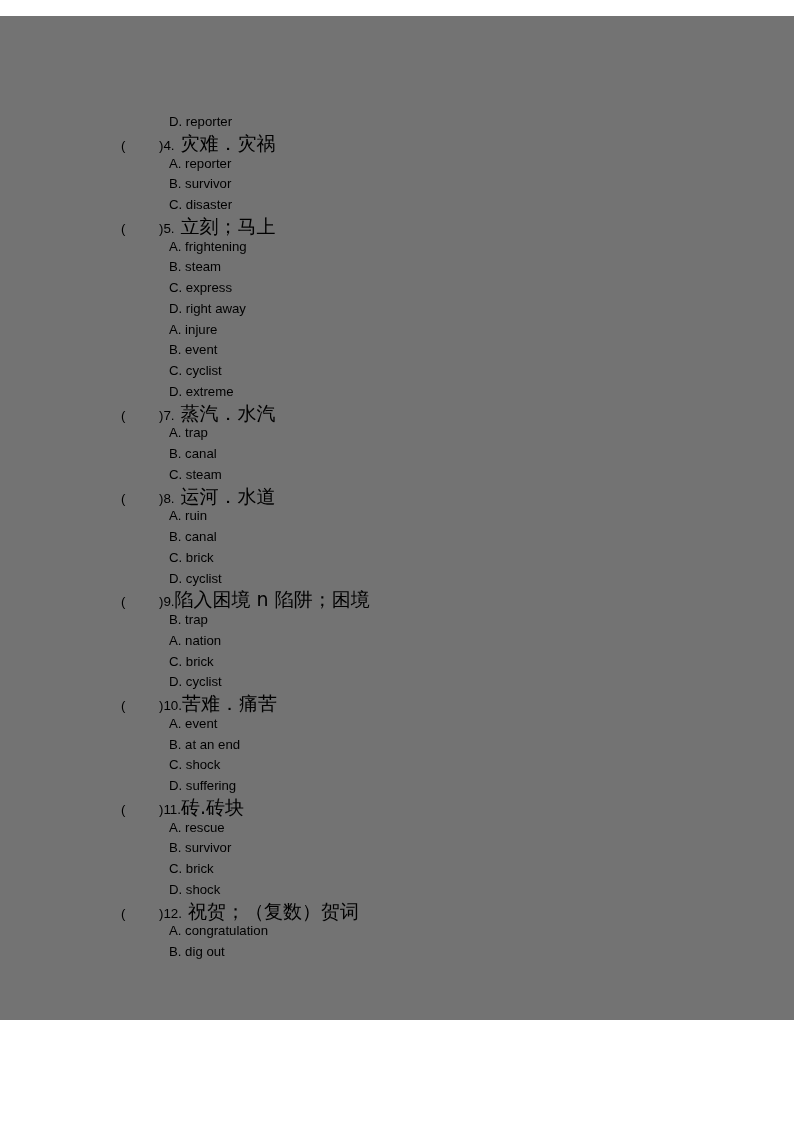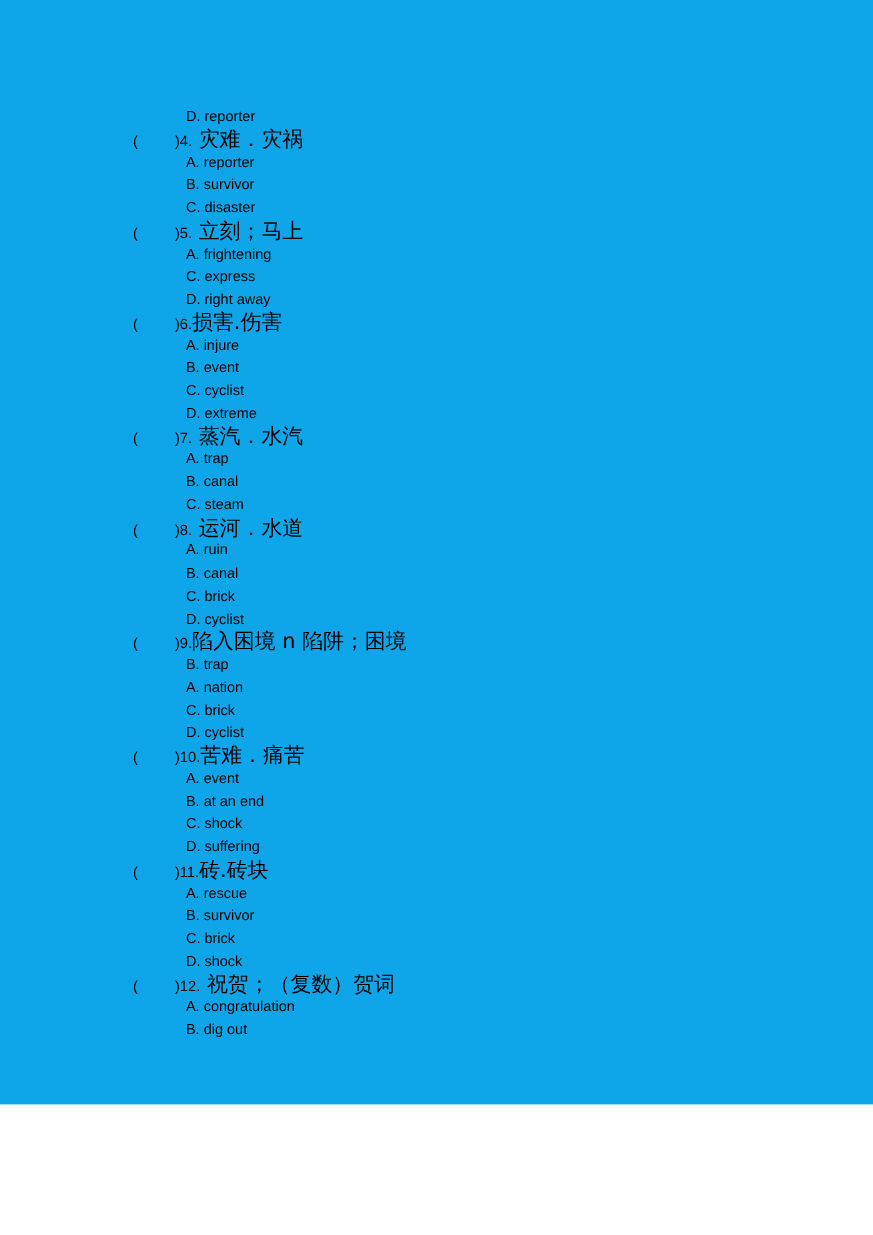--- a/index.html
+++ b/index.html
@@ -12,24 +12,24 @@
     background: #ffffff;
     font-family: "Liberation Sans", "DejaVu Sans", sans-serif;
     color: #000000;
     overflow: hidden;
     position: relative;
   }
 
   #sheet {
     position: absolute;
     left: 0;
-    top: 0;
+    top: 16px;
     width: 794px;
     height: 1004px;
-    background: #0ea5e9;
+    background: #737373;
   }
 
   
   #quiz {
     position: absolute;
     left: 121px;
     top: 96px;
     width: 620px;
   }
 
@@ -81,26 +81,24 @@
       <span class="paren-open">(</span><span class="blank"></span><span>)</span><span class="stem">4.</span><span class="stem-cn"> 灾难．灾祸</span>
     </div>
     <div class="line option"><span>A. reporter</span></div>
     <div class="line option"><span>B. survivor</span></div>
     <div class="line option"><span>C. disaster</span></div>
 
     <div class="line question">
       <span class="paren-open">(</span><span class="blank"></span><span>)</span><span class="stem">5.</span><span class="stem-cn"> 立刻；马上</span>
     </div>
     <div class="line option"><span>A. frightening</span></div>
+    <div class="line option"><span>B. steam</span></div>
     <div class="line option"><span>C. express</span></div>
     <div class="line option"><span>D. right away</span></div>
 
-    <div class="line question">
-      <span class="paren-open">(</span><span class="blank"></span><span>)</span><span class="stem">6.</span><span class="stem-cn">损害.伤害</span>
-    </div>
     <div class="line option"><span>A. injure</span></div>
     <div class="line option"><span>B. event</span></div>
     <div class="line option"><span>C. cyclist</span></div>
     <div class="line option"><span>D. extreme</span></div>
 
     <div class="line question">
       <span class="paren-open">(</span><span class="blank"></span><span>)</span><span class="stem">7.</span><span class="stem-cn"> 蒸汽．水汽</span>
     </div>
     <div class="line option"><span>A. trap</span></div>
     <div class="line option"><span>B. canal</span></div>

